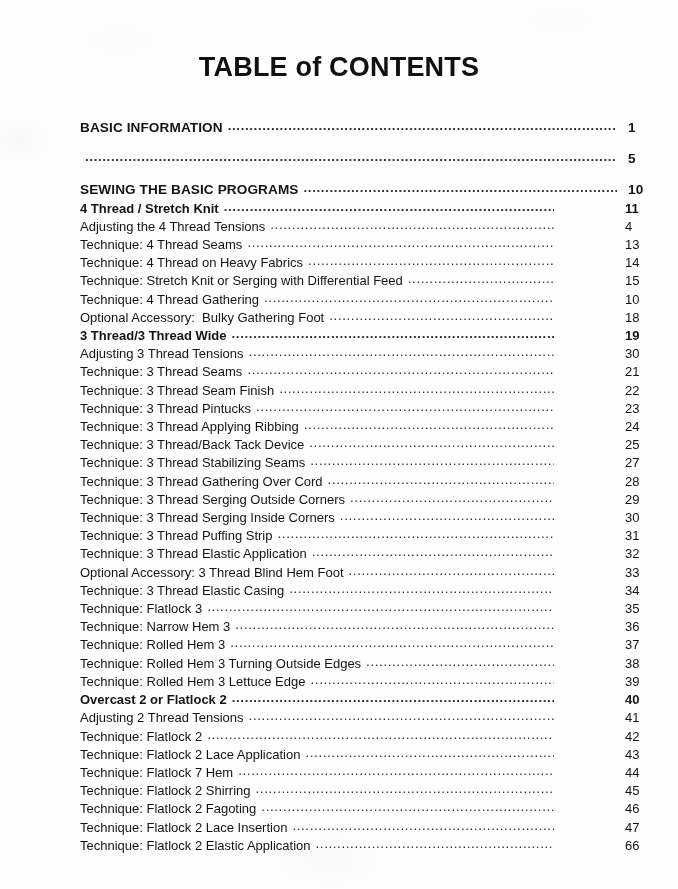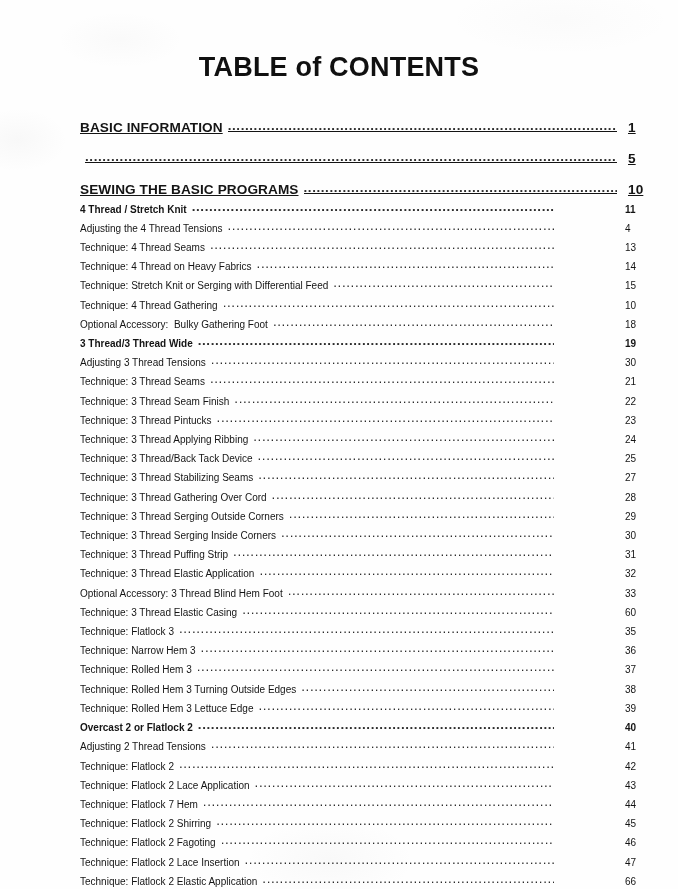--- a/index.html
+++ b/index.html
@@ -42,33 +42,32 @@
   .toc {
     margin-top: 36px;
     padding-left: 80px;
     padding-right: 18px;
     position: relative;
   }
 
   .toc-entry {
     display: flex;
     align-items: baseline;
-    font-size: 10px;
+    font-size: 13px;
     line-height: 18.2px;
     white-space: pre;
     color: #141414;
   }
 
   
   .toc-entry.section {
     margin-top: 13px;
     font-weight: bold;
     font-size: 13.6px;
     letter-spacing: 0.1px;
-    text-decoration: underline;
   }
   .toc-entry.section:first-child {
     margin-top: 0;
   }
 
   .toc-entry.subsection {
     font-weight: bold;
   }
 
   .entry-label {
@@ -136,21 +135,21 @@
     <div class="toc-entry normal"><span class="entry-label">Technique: 3 Thread Pintucks</span><span class="entry-leader"></span><span class="entry-page">23</span></div>
     <div class="toc-entry normal"><span class="entry-label">Technique: 3 Thread Applying Ribbing</span><span class="entry-leader"></span><span class="entry-page">24</span></div>
     <div class="toc-entry normal"><span class="entry-label">Technique: 3 Thread/Back Tack Device</span><span class="entry-leader"></span><span class="entry-page">25</span></div>
     <div class="toc-entry normal"><span class="entry-label">Technique: 3 Thread Stabilizing Seams</span><span class="entry-leader"></span><span class="entry-page">27</span></div>
     <div class="toc-entry normal"><span class="entry-label">Technique: 3 Thread Gathering Over Cord</span><span class="entry-leader"></span><span class="entry-page">28</span></div>
     <div class="toc-entry normal"><span class="entry-label">Technique: 3 Thread Serging Outside Corners</span><span class="entry-leader"></span><span class="entry-page">29</span></div>
     <div class="toc-entry normal"><span class="entry-label">Technique: 3 Thread Serging Inside Corners</span><span class="entry-leader"></span><span class="entry-page">30</span></div>
     <div class="toc-entry normal"><span class="entry-label">Technique: 3 Thread Puffing Strip</span><span class="entry-leader"></span><span class="entry-page">31</span></div>
     <div class="toc-entry normal"><span class="entry-label">Technique: 3 Thread Elastic Application</span><span class="entry-leader"></span><span class="entry-page">32</span></div>
     <div class="toc-entry normal"><span class="entry-label">Optional Accessory: 3 Thread Blind Hem Foot</span><span class="entry-leader"></span><span class="entry-page">33</span></div>
-    <div class="toc-entry normal"><span class="entry-label">Technique: 3 Thread Elastic Casing</span><span class="entry-leader"></span><span class="entry-page">60</span></div>
+    <div class="toc-entry normal"><span class="entry-label">Technique: 3 Thread Elastic Casing</span><span class="entry-leader"></span><span class="entry-page">34</span></div>
     <div class="toc-entry normal"><span class="entry-label">Technique: Flatlock 3</span><span class="entry-leader"></span><span class="entry-page">35</span></div>
     <div class="toc-entry normal"><span class="entry-label">Technique: Narrow Hem 3</span><span class="entry-leader"></span><span class="entry-page">36</span></div>
     <div class="toc-entry normal"><span class="entry-label">Technique: Rolled Hem 3</span><span class="entry-leader"></span><span class="entry-page">37</span></div>
     <div class="toc-entry normal"><span class="entry-label">Technique: Rolled Hem 3 Turning Outside Edges</span><span class="entry-leader"></span><span class="entry-page">38</span></div>
     <div class="toc-entry normal"><span class="entry-label">Technique: Rolled Hem 3 Lettuce Edge</span><span class="entry-leader"></span><span class="entry-page">39</span></div>
     <div class="toc-entry subsection"><span class="entry-label">Overcast 2 or Flatlock 2</span><span class="entry-leader"></span><span class="entry-page">40</span></div>
     <div class="toc-entry normal"><span class="entry-label">Adjusting 2 Thread Tensions</span><span class="entry-leader"></span><span class="entry-page">41</span></div>
     <div class="toc-entry normal"><span class="entry-label">Technique: Flatlock 2</span><span class="entry-leader"></span><span class="entry-page">42</span></div>
     <div class="toc-entry normal"><span class="entry-label">Technique: Flatlock 2 Lace Application</span><span class="entry-leader"></span><span class="entry-page">43</span></div>
     <div class="toc-entry normal"><span class="entry-label">Technique: Flatlock 7 Hem</span><span class="entry-leader"></span><span class="entry-page">44</span></div>

